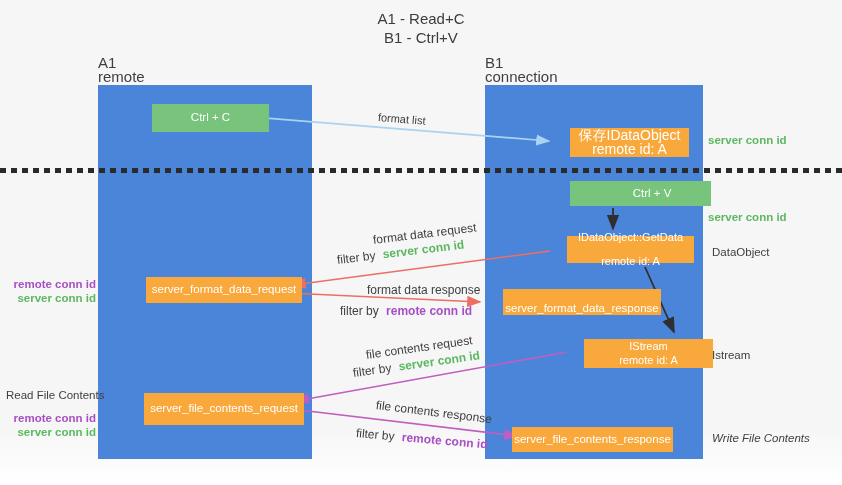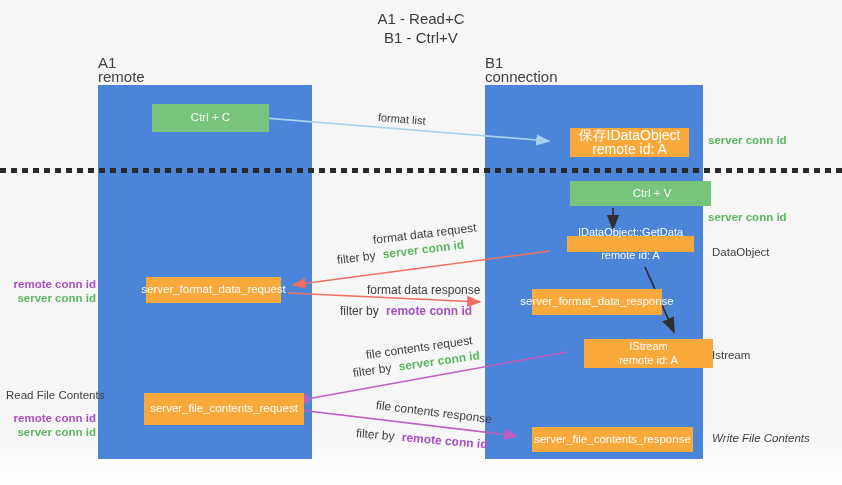--- a/index.html
+++ b/index.html
@@ -109,46 +109,46 @@
     <line x1="645" y1="267" x2="674" y2="332" stroke="#2f2f2f" stroke-width="1.8" marker-end="url(#h-black)"></line>
     <line x1="550" y1="251" x2="293" y2="285" stroke="#ee6e62" stroke-width="1.6" marker-end="url(#h-red)"></line>
     <line x1="288" y1="293" x2="480" y2="302" stroke="#ee6e62" stroke-width="1.6" marker-end="url(#h-red)"></line>
     <line x1="567" y1="352" x2="296" y2="401" stroke="#c05ec0" stroke-width="1.6" marker-end="url(#h-mag)"></line>
     <line x1="291" y1="409" x2="517" y2="436" stroke="#c05ec0" stroke-width="1.6" marker-end="url(#h-mag)"></line>
   </svg>
 
   <div class="node green" style="left:136px;top:104px;width:117px;height:28px;">
     <span>Ctrl + C</span>
   </div>
-  <div class="node" style="left:130px;top:277px;width:135px;height:26px;">
+  <div class="node" style="left:130px;top:277px;width:156px;height:26px;">
     <span>server_format_data_request</span>
   </div>
   <div class="node" style="left:128px;top:393px;width:160px;height:32px;">
     <span>server_file_contents_request</span>
   </div>
 
   <div class="node" style="left:554px;top:128px;width:119px;height:29px;font-size:14px;">
     <span>保存IDataObject</span>
     <span>remote id: A</span>
   </div>
   <div class="node green" style="left:554px;top:181px;width:118px;height:25px;padding-left:23px;">
     <span>Ctrl + V</span>
   </div>
-  <div class="node" style="left:551px;top:236px;width:127px;height:16px;font-size:11px;gap:10px;">
+  <div class="node" style="left:551px;top:236px;width:127px;height:27px;font-size:11px;gap:10px;">
     <span>IDataObject::GetData</span>
     <span>remote id: A</span>
   </div>
-  <div class="node" style="left:516px;top:289px;width:130px;height:26px;">
+  <div class="node" style="left:487px;top:289px;width:158px;height:26px;justify-content:flex-end;">
     <span>server_format_data_response</span>
   </div>
   <div class="node" style="left:568px;top:339px;width:129px;height:29px;font-size:11px;">
     <span>IStream</span>
     <span>remote id: A</span>
   </div>
-  <div class="node" style="left:516px;top:427px;width:161px;height:25px;">
+  <div class="node" style="left:496px;top:427px;width:161px;height:25px;">
     <span>server_file_contents_response</span>
   </div>
 
   <div class="flow" style="left:378px;top:111px;transform:rotate(4.5deg);font-size:11px;">
     <span>format list</span>
   </div>
 
   <div class="flow" style="left:373px;top:233px;transform:rotate(-7deg);">
     <span>format data request</span>
   </div>

